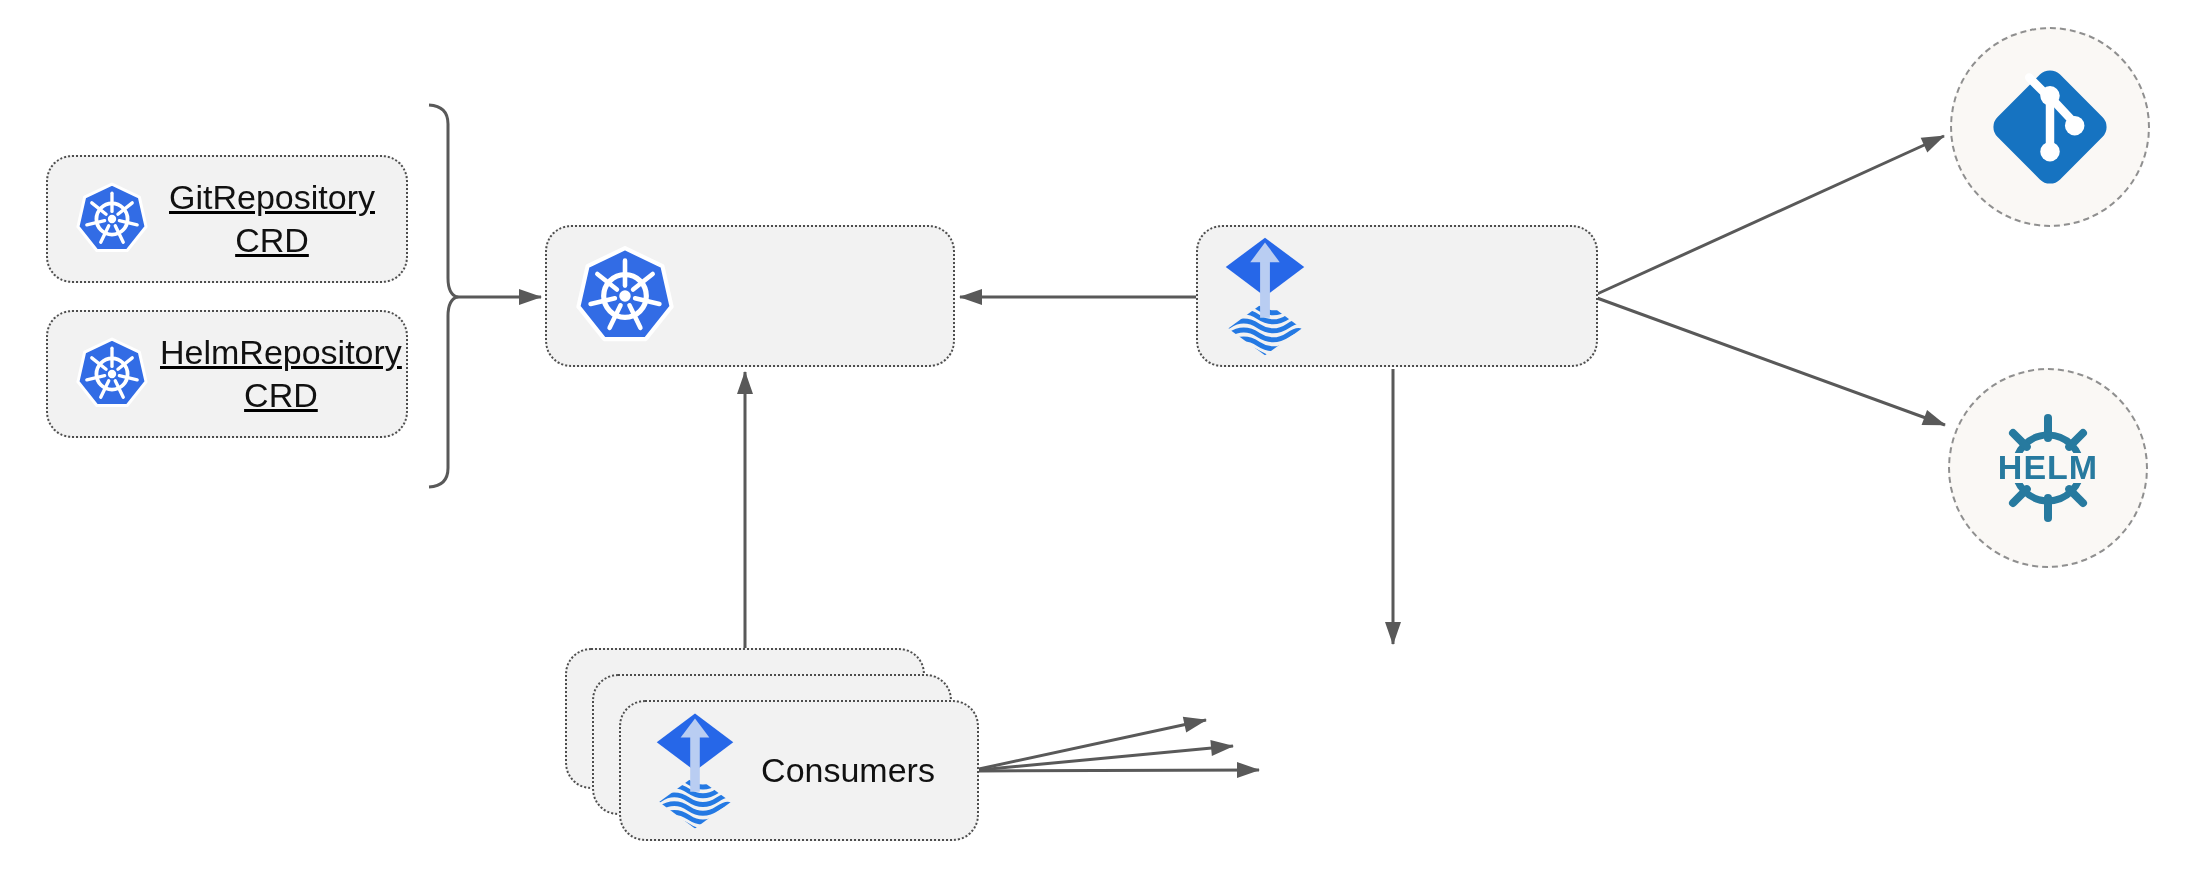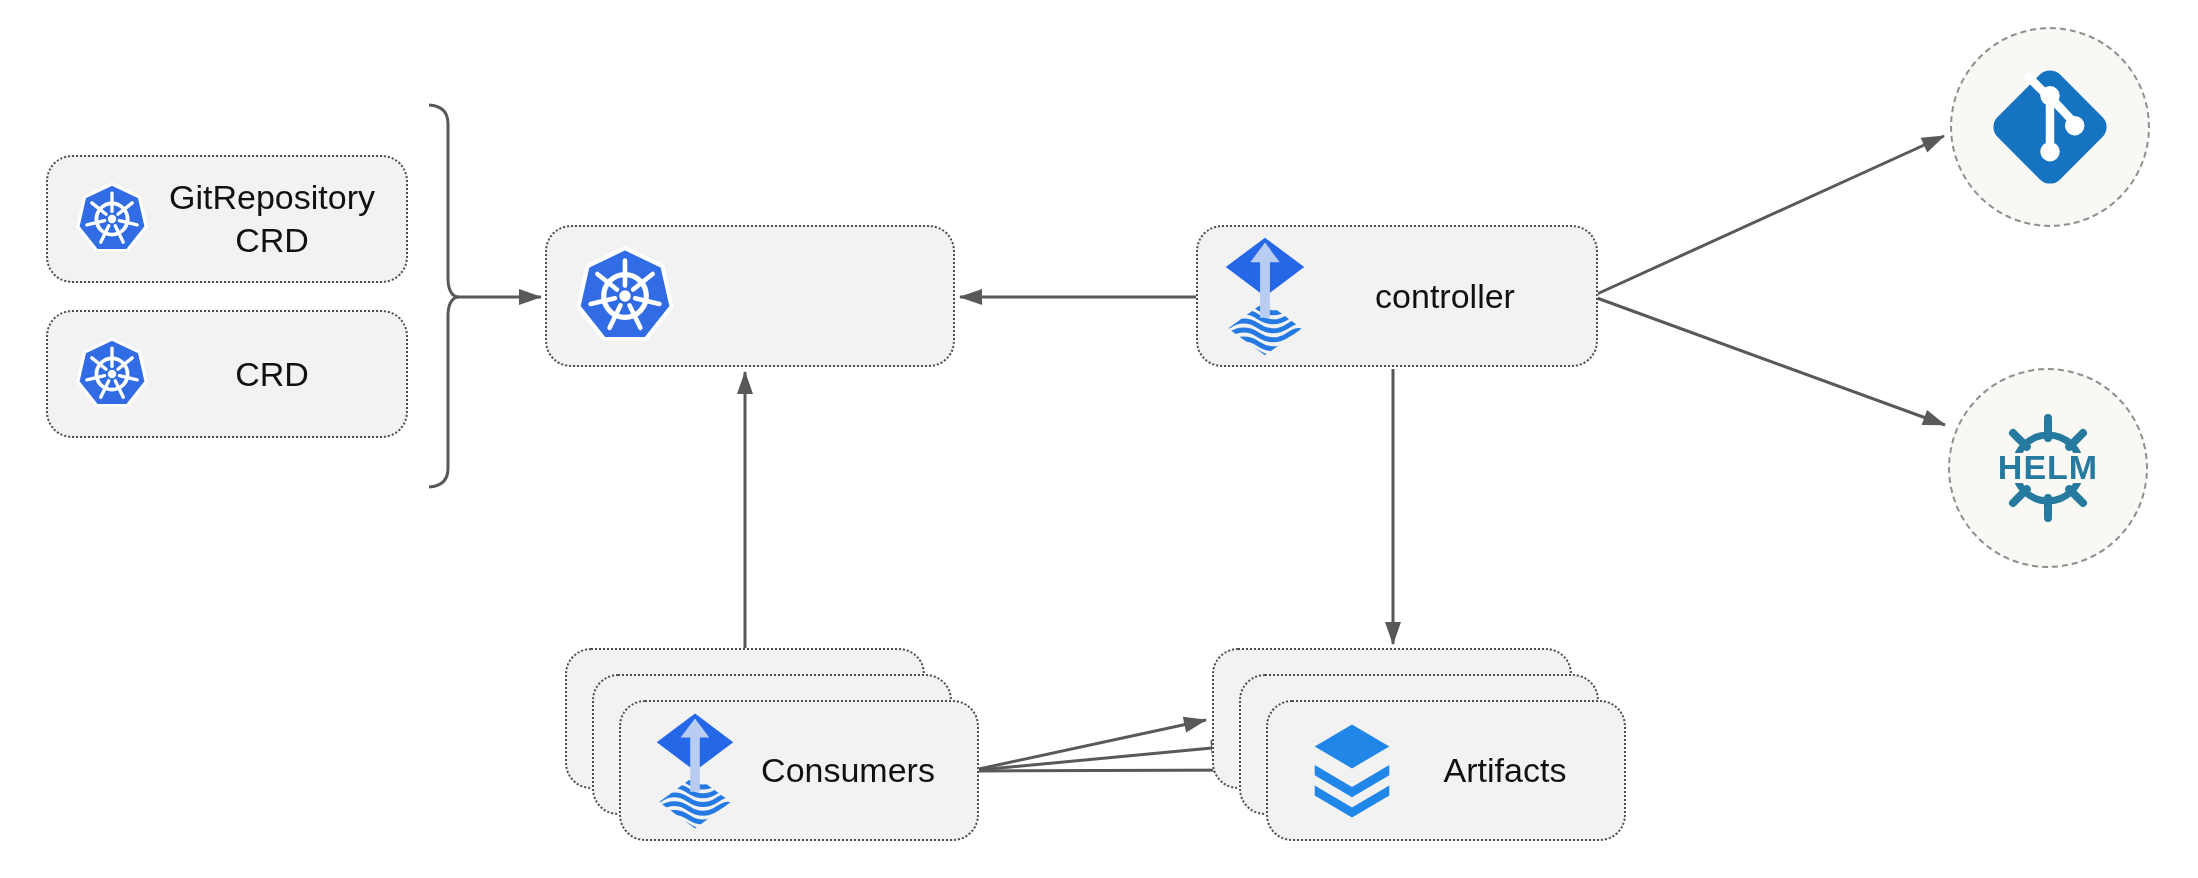--- a/index.html
+++ b/index.html
@@ -35,20 +35,21 @@
   }
   .node {
     position: absolute;
     background: var(--node-fill);
     border: 2px dotted var(--node-border);
     border-radius: 26px;
     display: flex;
     align-items: center;
     padding: 0 22px 0 26px;
     gap: 10px;
+    text-decoration: underline;
   }
   .node .label {
     flex: 1;
     text-align: center;
     font-size: 34px;
     line-height: 1.26;
     color: var(--text-color);
     white-space: nowrap;
   }
   .crd-box { left: 46px; width: 362px; height: 128px; }
@@ -155,20 +156,21 @@
         <line x1="59.7" y1="52.2" x2="83.1" y2="57.6"></line>
         <line x1="54.3" y1="59" x2="64.8" y2="80.6"></line>
         <line x1="45.7" y1="59" x2="35.2" y2="80.6"></line>
         <line x1="40.3" y1="52.2" x2="16.9" y2="57.6"></line>
         <line x1="42.2" y1="43.8" x2="23.4" y2="28.8"></line>
       </g>
       <circle cx="50" cy="50" r="20.5" fill="none" stroke="#ffffff" stroke-width="5"></circle>
       <circle cx="50" cy="50" r="5.5" fill="#ffffff"></circle>
     </svg>
     <div class="label">
+      <div>HelmRepository</div>
       <div>CRD</div>
     </div>
   </div>
 
   <div class="node k8s-api-box">
     <svg class="icon" width="104" height="104" viewBox="0 0 100 100">
       <polygon points="50,4 86,21.3 94.8,60.2 70,91.4 30,91.4 5.2,60.2 14,21.3" fill="var(--kubernetes-blue)" stroke="#ffffff" stroke-width="4" stroke-linejoin="round"></polygon>
       <g stroke="#ffffff" stroke-width="4.4" stroke-linecap="round">
         <line x1="50" y1="40" x2="50" y2="16"></line>
         <line x1="57.8" y1="43.8" x2="76.6" y2="28.8"></line>
@@ -196,21 +198,20 @@
         <path d="M6,99 c12,-8 24,-8 36,0 s24,8 36,0 s16,-6 20,-2"></path>
         <path d="M6,110 c12,-8 24,-8 36,0 s24,8 36,0 s16,-6 20,-2"></path>
         <path d="M6,121 c12,-8 24,-8 36,0 s24,8 36,0 s16,-6 20,-2"></path>
         <path d="M6,132 c12,-8 24,-8 36,0 s24,8 36,0 s16,-6 20,-2"></path>
         <path d="M6,143 c12,-8 24,-8 36,0 s24,8 36,0 s16,-6 20,-2"></path>
       </g>
       <rect x="44" y="30" width="12" height="70" fill="var(--flux-arrow-light)"></rect>
       <polygon points="50,8 68,32 32,32" fill="var(--flux-arrow-light)"></polygon>
     </svg>
     <div class="label">
-      <div>controller</div>
     </div>
   </div>
 
   <div class="stack consumers">
     <div class="stack-layer l1"></div>
     <div class="stack-layer l2"></div>
     <div class="stack-layer front">
       <svg class="icon" width="80" height="118" viewBox="0 0 100 148">
         <defs>
           <clipPath id="wavesClipCon">
@@ -226,32 +227,20 @@
           <path d="M6,132 c12,-8 24,-8 36,0 s24,8 36,0 s16,-6 20,-2"></path>
           <path d="M6,143 c12,-8 24,-8 36,0 s24,8 36,0 s16,-6 20,-2"></path>
         </g>
         <rect x="44" y="30" width="12" height="70" fill="var(--flux-arrow-light)"></rect>
         <polygon points="50,8 68,32 32,32" fill="var(--flux-arrow-light)"></polygon>
       </svg>
       <div class="label">Consumers</div>
     </div>
   </div>
 
-  <div class="stack artifacts">
-    <div class="stack-layer l1"></div>
-    <div class="stack-layer l2"></div>
-    <div class="stack-layer front">
-      <svg class="icon" width="100" height="100" viewBox="0 0 100 118">
-        <polygon points="50,4 94,30 50,56 6,30" fill="var(--layers-blue)"></polygon>
-        <polygon points="6,52 50,78 94,52 94,64 50,90 6,64" fill="var(--layers-blue)"></polygon>
-        <polygon points="6,76 50,102 94,76 94,88 50,114 6,88" fill="var(--layers-blue)"></polygon>
-      </svg>
-      <div class="label">Artifacts</div>
-    </div>
-  </div>
 
   <div class="ext-circle git">
     <svg width="130" height="130" viewBox="0 0 100 100">
       <rect x="16" y="16" width="68" height="68" rx="11" transform="rotate(45 50 50)" fill="var(--git-blue)"></rect>
       <g stroke="#ffffff" stroke-width="6.5" stroke-linecap="round">
         <line x1="34" y1="12" x2="48" y2="26"></line>
         <line x1="50" y1="26" x2="50" y2="69"></line>
         <line x1="52" y1="29" x2="68" y2="46"></line>
       </g>
       <circle cx="50" cy="26" r="7.5" fill="#ffffff"></circle>

